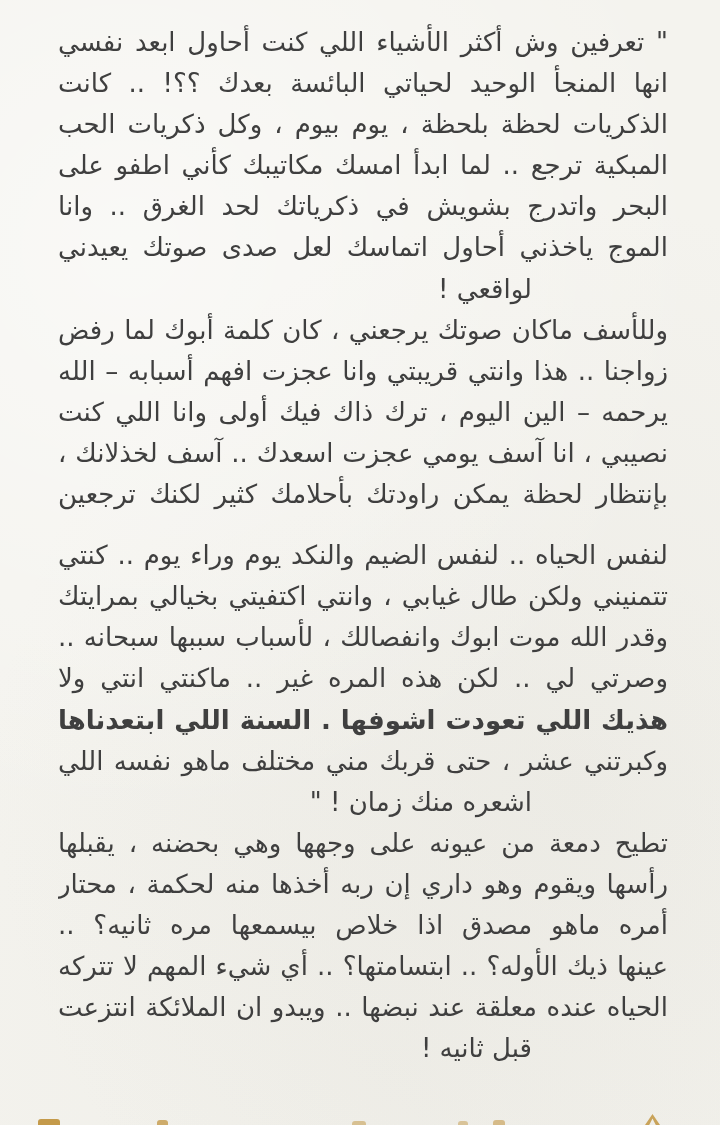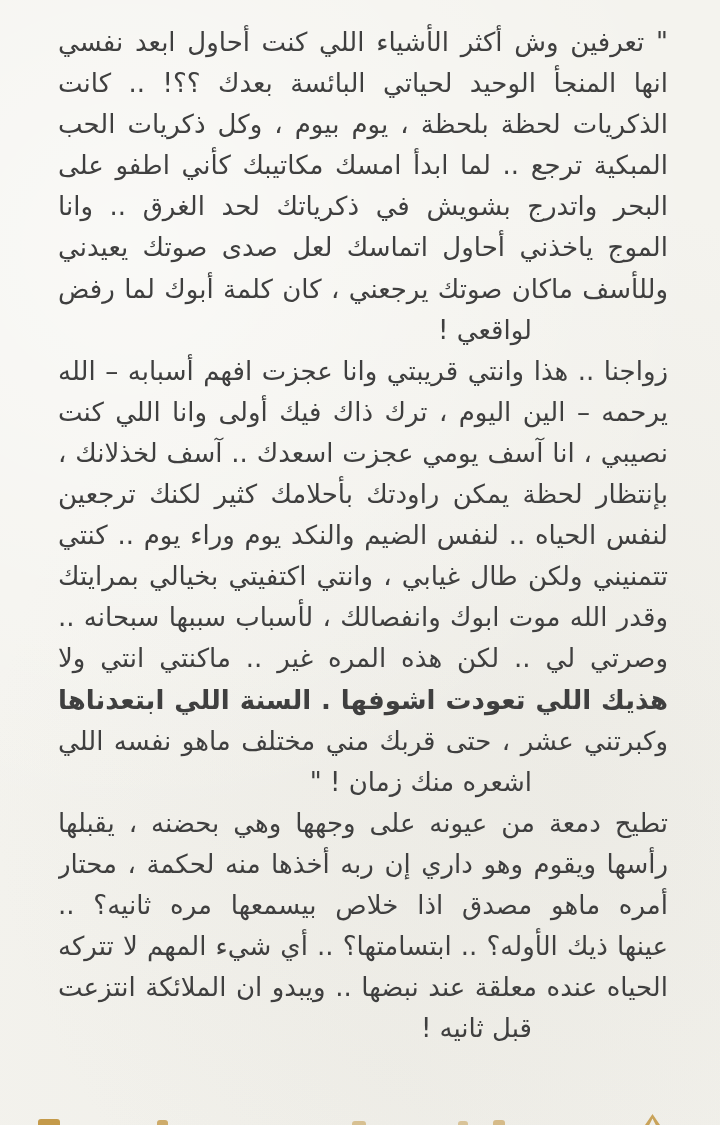--- a/index.html
+++ b/index.html
@@ -79,27 +79,27 @@
 <body>
 
 <div class="paper" style="background-color: rgb(244, 243, 238);">
   <main class="story">
       <div class="line" style="color: rgb(63, 63, 63);">" تعرفين وش أكثر الأشياء اللي كنت أحاول ابعد نفسي عنها مع</div>
       <div class="line" style="color: rgb(63, 63, 63);">انها المنجأ الوحيد لحياتي البائسة بعدك ؟؟! .. كانت تعيشني</div>
       <div class="line" style="color: rgb(63, 63, 63);">الذكريات لحظة بلحظة ، يوم بيوم ، وكل ذكريات الحب المفرحة</div>
       <div class="line" style="color: rgb(63, 63, 63);">المبكية ترجع .. لما ابدأ امسك مكاتيبك كأني اطفو على سطح</div>
       <div class="line" style="color: rgb(63, 63, 63);">البحر واتدرج بشويش في ذكرياتك لحد الغرق .. وانا مدري لوين</div>
       <div class="line" style="color: rgb(63, 63, 63);">الموج ياخذني أحاول اتماسك لعل صدى صوتك يعيدني</div>
+      <div class="line last" style="color: rgb(63, 63, 63);">لواقعي !</div>
       <div class="line" style="color: rgb(63, 63, 63);">وللأسف ماكان صوتك يرجعني ، كان كلمة أبوك لما رفض</div>
-      <div class="line last" style="color: rgb(63, 63, 63);">لواقعي !</div>
       <div class="line" style="color: rgb(63, 63, 63);">زواجنا .. هذا وانتي قريبتي وانا عجزت افهم أسبابه – الله</div>
       <div class="line" style="color: rgb(63, 63, 63);">يرحمه – الين اليوم ، ترك ذاك فيك أولى وانا اللي كنت احسبك</div>
       <div class="line" style="color: rgb(63, 63, 63);">نصيبي ، انا آسف يومي عجزت اسعدك .. آسف لخذلانك ،</div>
       <div class="line" style="color: rgb(63, 63, 63);">بإنتظار لحظة يمكن راودتك بأحلامك كثير لكنك ترجعين تصحين</div>
-      <div class="line" style="color: rgb(63, 63, 63);">لنفس الحياه .. لنفس الضيم والنكد يوم وراء يوم .. كنتي</div>
+      <div class="line" style="color: rgb(63, 63, 63); margin-top: 20px;">لنفس الحياه .. لنفس الضيم والنكد يوم وراء يوم .. كنتي</div>
       <div class="line" style="color: rgb(63, 63, 63);">تتمنيني ولكن طال غيابي ، وانتي اكتفيتي بخيالي بمرايتك !</div>
       <div class="line" style="color: rgb(63, 63, 63);">وقدر الله موت ابوك وانفصالك ، لأسباب سببها سبحانه .. وجيتك</div>
       <div class="line" style="color: rgb(63, 63, 63);">وصرتي لي .. لكن هذه المره غير .. ماكنتي انتي ولا ابتسامتك</div>
       <div class="line" style="color: rgb(63, 63, 63); font-weight: bold;">هذيك اللي تعودت اشوفها . السنة اللي ابتعدناها كبرتك</div>
       <div class="line" style="color: rgb(63, 63, 63);">وكبرتني عشر ، حتى قربك مني مختلف ماهو نفسه اللي كنت</div>
       <div class="line last" style="color: rgb(63, 63, 63);">اشعره منك زمان ! "</div>
       <div class="line" style="color: rgb(63, 63, 63);">تطيح دمعة من عيونه على وجهها وهي بحضنه ، يقبلها على</div>
       <div class="line" style="color: rgb(63, 63, 63);">رأسها ويقوم وهو داري إن ربه أخذها منه لحكمة ، محتار في</div>
       <div class="line" style="color: rgb(63, 63, 63);">أمره ماهو مصدق اذا خلاص بيسمعها مره ثانيه؟ .. بيشوف</div>
       <div class="line" style="color: rgb(63, 63, 63);">عينها ذيك الأوله؟ .. ابتسامتها؟ .. أي شيء المهم لا تتركه .. لأن</div>

